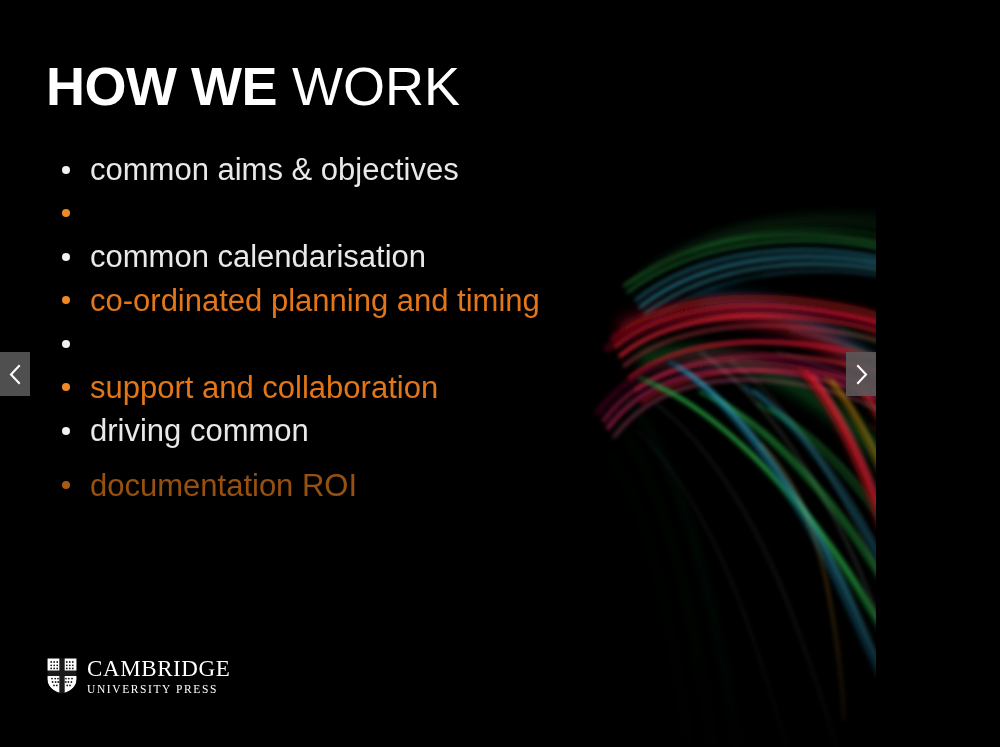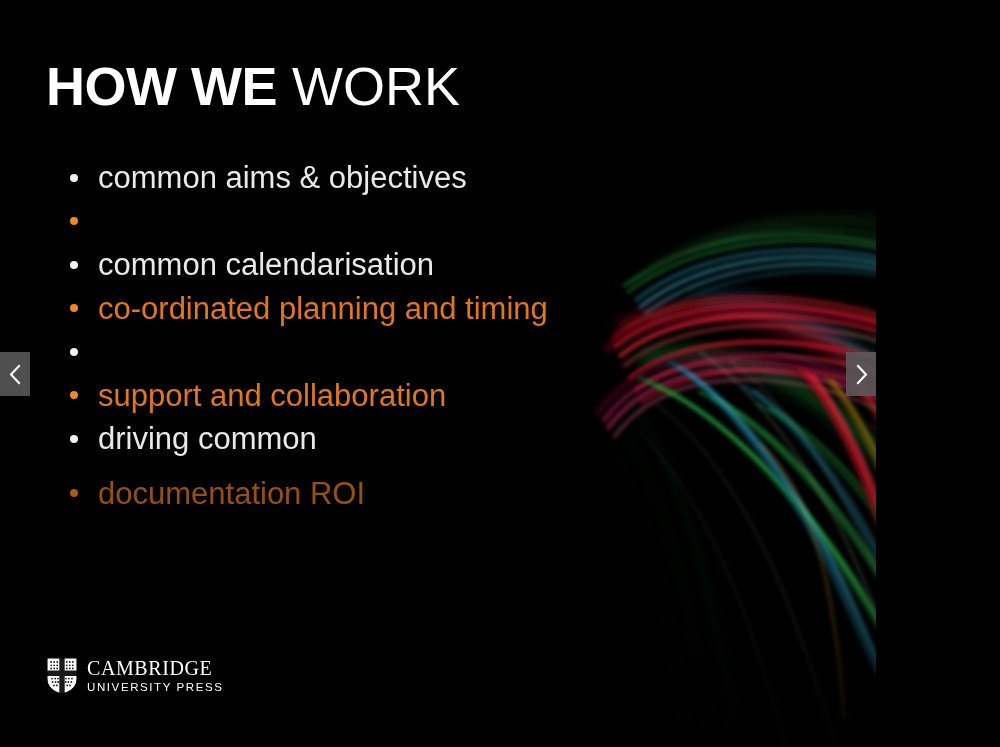--- a/index.html
+++ b/index.html
@@ -58,21 +58,21 @@
     letter-spacing: 0px;
   }
 
   
   #bullets {
     position: absolute;
     left: 46px;
     top: 140px;
     width: 620px;
     list-style: none;
-    margin: 16px;
+    margin: 8px;
     padding: 0;
   }
   #bullets li {
     position: relative;
     height: 43.5px;
     padding-left: 36px;
     font-size: 31px;
     font-weight: 300;
     line-height: 43.5px;
     white-space: nowrap;
@@ -104,26 +104,26 @@
     gap: 9px;
   }
   #cup-logo .shield { width: 32px; height: 38px; display: block; }
   #cup-logo .wordmark {
     display: flex;
     flex-direction: column;
     line-height: 1;
   }
   #cup-logo .cup-main {
     font-family: "Liberation Serif", serif;
-    font-size: 20px;
+    font-size: 23px;
     color: #ffffff;
     letter-spacing: 0.6px;
   }
   #cup-logo .cup-sub {
-    font-family: Liberation Sans, sans-serif;
+    font-family: Liberation Serif, serif;
     font-size: 11.5px;
     color: #ffffff;
     letter-spacing: 1.6px;
     margin-top: 4px;
   }
 
   
   .nav-arrow {
     position: absolute;
     top: 352px;

